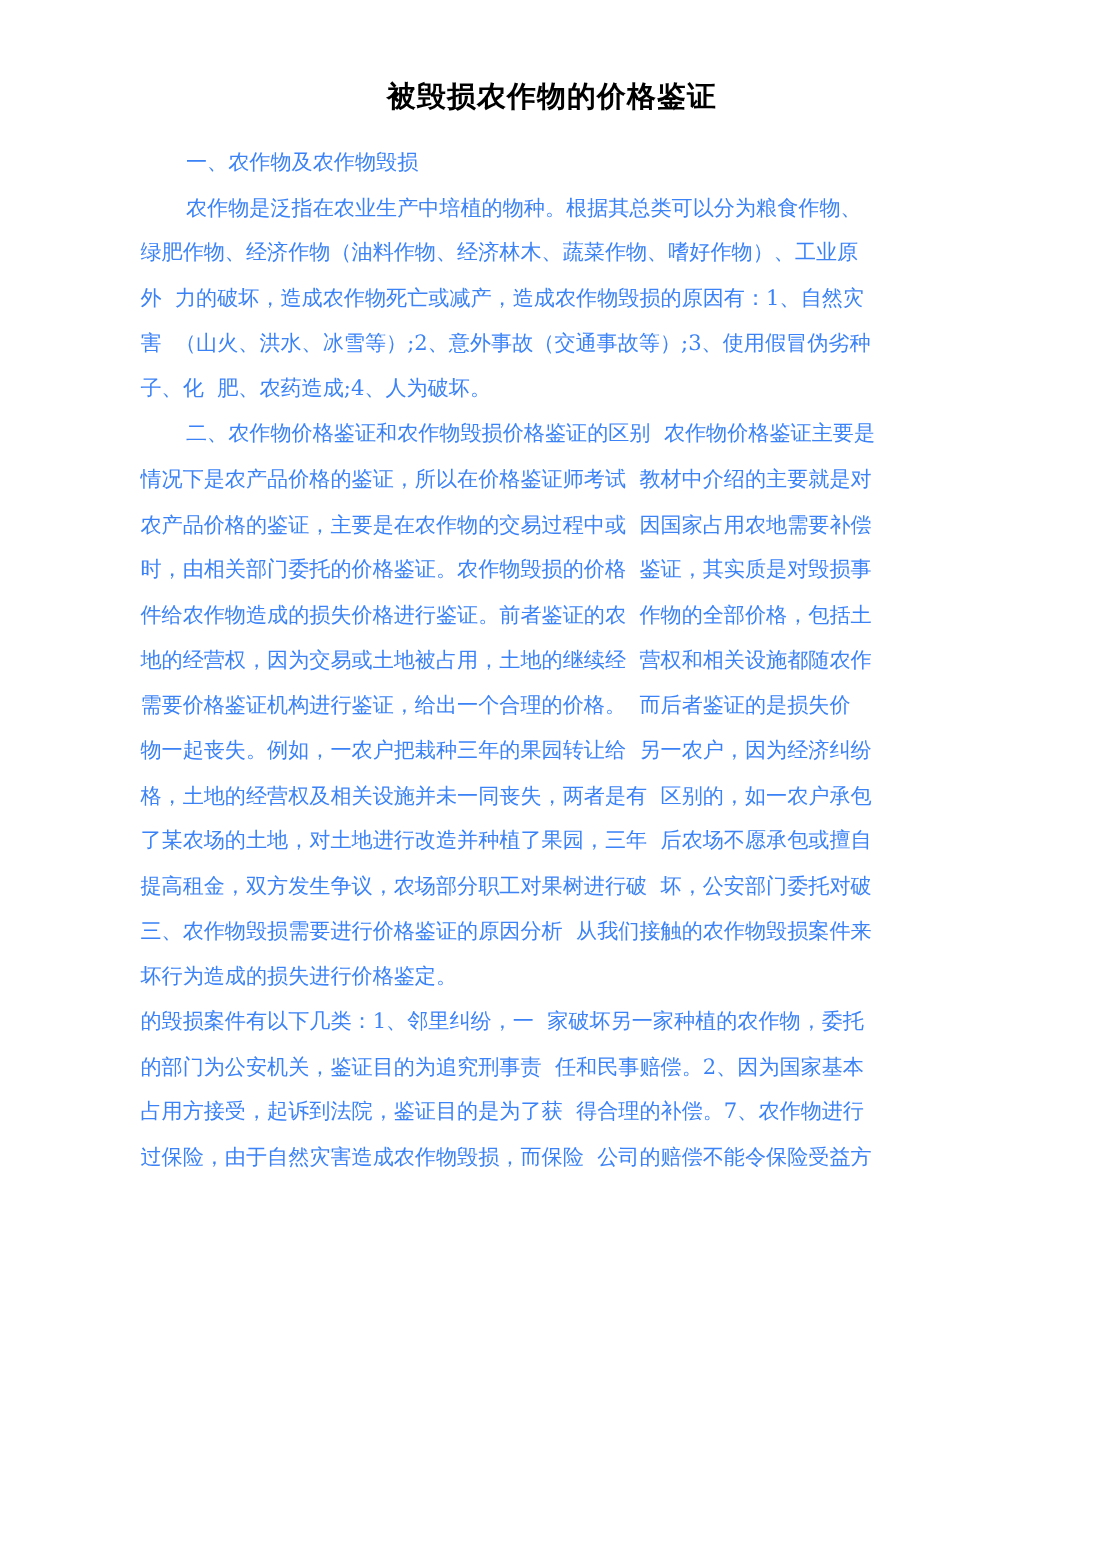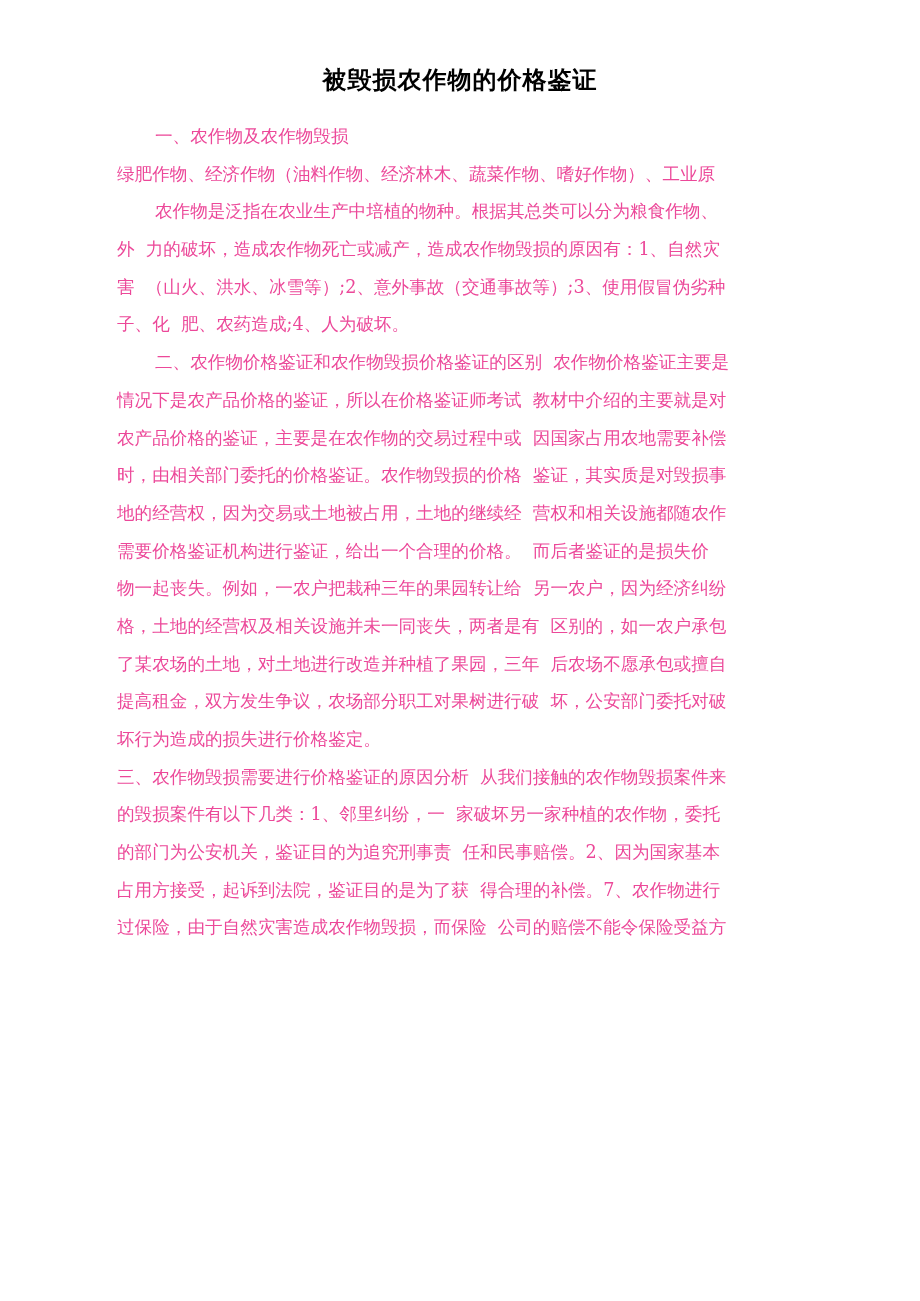--- a/index.html
+++ b/index.html
@@ -6,47 +6,48 @@
   body { width: 920px; height: 1301px; position: relative; overflow: hidden; }
   .page { position: absolute; left: 0; top: 0; width: 920px; height: 1044px; background: #fff; }
   .title {
     position: absolute; left: 0; top: 62px; width: 920px; text-align: center;
     font-family: "DejaVu Sans", "Liberation Sans", sans-serif; font-weight: bold;
     font-size: 24px; color: #000; letter-spacing: 1px; line-height: 36px;
   }
   .body {
     position: absolute; left: 117px; top: 118px; width: 690px;
     font-family: "DejaVu Serif", "Liberation Serif", serif;
-    font-size: 17.6px; color: #ec4899; line-height: 37.7px;
+    font-size: 17.6px; color: #3b82f6; line-height: 37.7px;
   }
   .line { white-space: pre; height: 37.7px; overflow: visible; }
   .line.indent { padding-left: 38px; }
 </style>
 </head>
 <body>
 
 <div class="page">
   <div class="title">被毁损农作物的价格鉴证</div>
   <div class="body" id="doc-body">
       <div class="line indent">一、农作物及农作物毁损</div>
+      <div class="line indent">农作物是泛指在农业生产中培植的物种。根据其总类可以分为粮食作物、</div>
       <div class="line">绿肥作物、经济作物（油料作物、经济林木、蔬菜作物、嗜好作物）、工业原</div>
-      <div class="line indent">农作物是泛指在农业生产中培植的物种。根据其总类可以分为粮食作物、</div>
       <div class="line">外  力的破坏，造成农作物死亡或减产，造成农作物毁损的原因有：1、自然灾</div>
       <div class="line">害  （山火、洪水、冰雪等）;2、意外事故（交通事故等）;3、使用假冒伪劣种</div>
       <div class="line">子、化  肥、农药造成;4、人为破坏。</div>
       <div class="line indent">二、农作物价格鉴证和农作物毁损价格鉴证的区别  农作物价格鉴证主要是</div>
       <div class="line">情况下是农产品价格的鉴证，所以在价格鉴证师考试  教材中介绍的主要就是对</div>
       <div class="line">农产品价格的鉴证，主要是在农作物的交易过程中或  因国家占用农地需要补偿</div>
       <div class="line">时，由相关部门委托的价格鉴证。农作物毁损的价格  鉴证，其实质是对毁损事</div>
+      <div class="line">件给农作物造成的损失价格进行鉴证。前者鉴证的农  作物的全部价格，包括土</div>
       <div class="line">地的经营权，因为交易或土地被占用，土地的继续经  营权和相关设施都随农作</div>
       <div class="line">需要价格鉴证机构进行鉴证，给出一个合理的价格。  而后者鉴证的是损失价</div>
       <div class="line">物一起丧失。例如，一农户把栽种三年的果园转让给  另一农户，因为经济纠纷</div>
       <div class="line">格，土地的经营权及相关设施并未一同丧失，两者是有  区别的，如一农户承包</div>
       <div class="line">了某农场的土地，对土地进行改造并种植了果园，三年  后农场不愿承包或擅自</div>
       <div class="line">提高租金，双方发生争议，农场部分职工对果树进行破  坏，公安部门委托对破</div>
+      <div class="line">三、农作物毁损需要进行价格鉴证的原因分析  从我们接触的农作物毁损案件来</div>
       <div class="line">坏行为造成的损失进行价格鉴定。</div>
-      <div class="line">三、农作物毁损需要进行价格鉴证的原因分析  从我们接触的农作物毁损案件来</div>
       <div class="line">的毁损案件有以下几类：1、邻里纠纷，一  家破坏另一家种植的农作物，委托</div>
       <div class="line">的部门为公安机关，鉴证目的为追究刑事责  任和民事赔偿。2、因为国家基本</div>
       <div class="line">占用方接受，起诉到法院，鉴证目的是为了获  得合理的补偿。7、农作物进行</div>
       <div class="line">过保险，由于自然灾害造成农作物毁损，而保险  公司的赔偿不能令保险受益方</div>
     </div>
 </div>
 
 </body></html>

